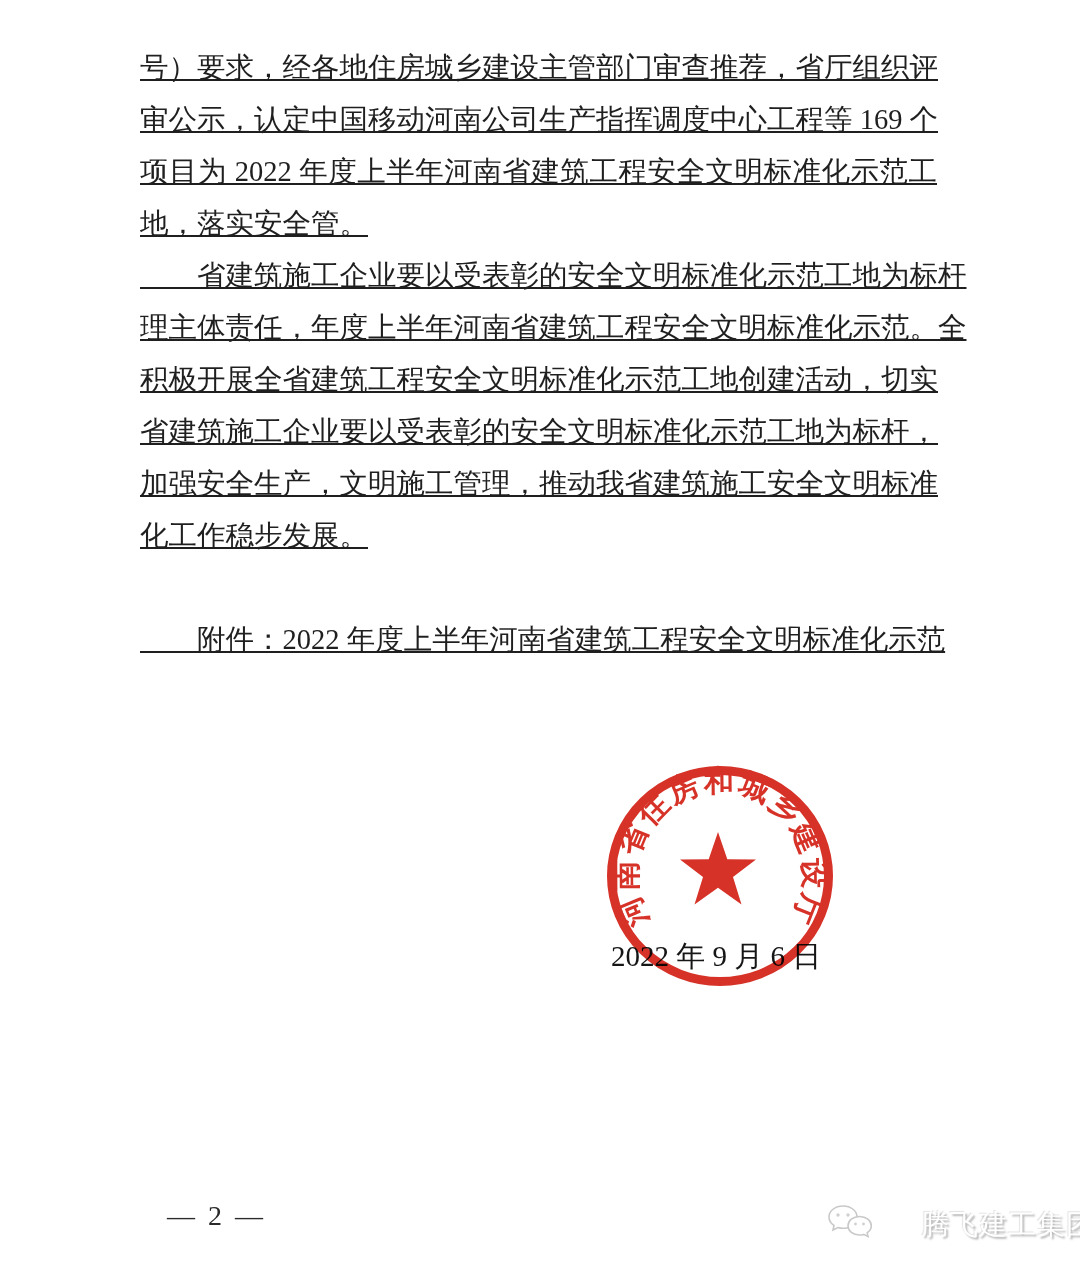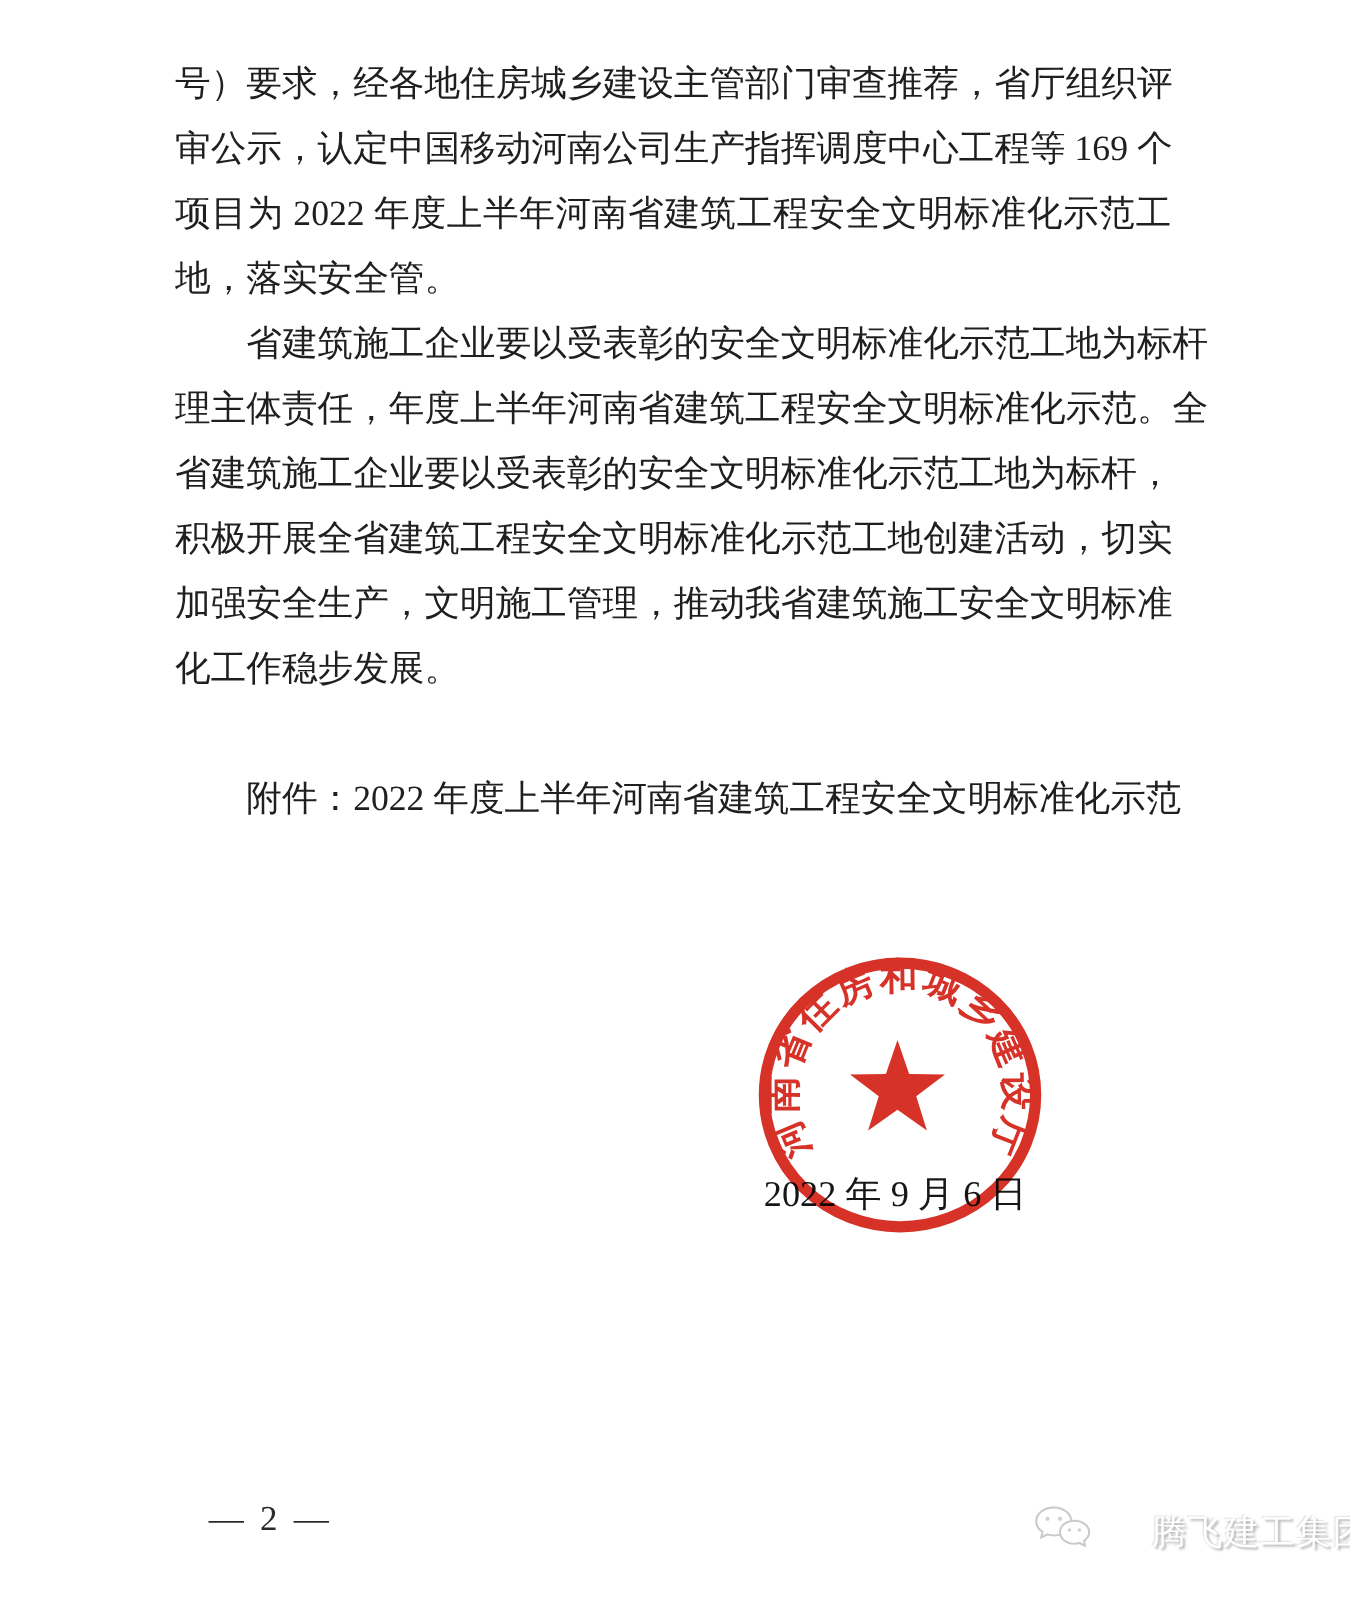--- a/index.html
+++ b/index.html
@@ -15,21 +15,21 @@
     overflow: hidden;
     font-family: "Liberation Serif", serif;
     color: #1f1f1f;
   }
   .content {
     position: absolute;
     left: 140px;
     top: 42px;
     width: 797px;
   }
-  .para { margin: 0; }
+  .para { margin: 0; text-decoration: underline; }
   .para .line {
     font-size: 28.5px;
     line-height: 52px;
     height: 52px;
     white-space: nowrap;
     text-align: justify;
     text-align-last: justify;
     overflow: visible;
   }
   .para .line.no-fill { text-align-last: left; }
@@ -96,22 +96,22 @@
   <div class="content">
       <div class="para" data-para="p1">
         <div class="line">号）要求，经各地住房城乡建设主管部门审查推荐，省厅组织评</div>
         <div class="line">审公示，认定中国移动河南公司生产指挥调度中心工程等 169 个</div>
         <div class="line">项目为 2022 年度上半年河南省建筑工程安全文明标准化示范工</div>
         <div class="line no-fill">地，落实安全管。</div>
       </div>
       <div class="para" data-para="p2">
         <div class="line">　　省建筑施工企业要以受表彰的安全文明标准化示范工地为标杆</div>
         <div class="line">理主体责任，年度上半年河南省建筑工程安全文明标准化示范。全</div>
+        <div class="line">积极开展全省建筑工程安全文明标准化示范工地创建活动，切实</div>
         <div class="line">省建筑施工企业要以受表彰的安全文明标准化示范工地为标杆，</div>
-        <div class="line">积极开展全省建筑工程安全文明标准化示范工地创建活动，切实</div>
         <div class="line">加强安全生产，文明施工管理，推动我省建筑施工安全文明标准</div>
         <div class="line no-fill">化工作稳步发展。</div>
       </div>
       <div class="para" data-para="attachment">
         <div class="line">　　附件：2022 年度上半年河南省建筑工程安全文明标准化示范</div>
       </div>
     </div>
 
   <div class="date-line">2022 年 9 月 6 日</div>
 

